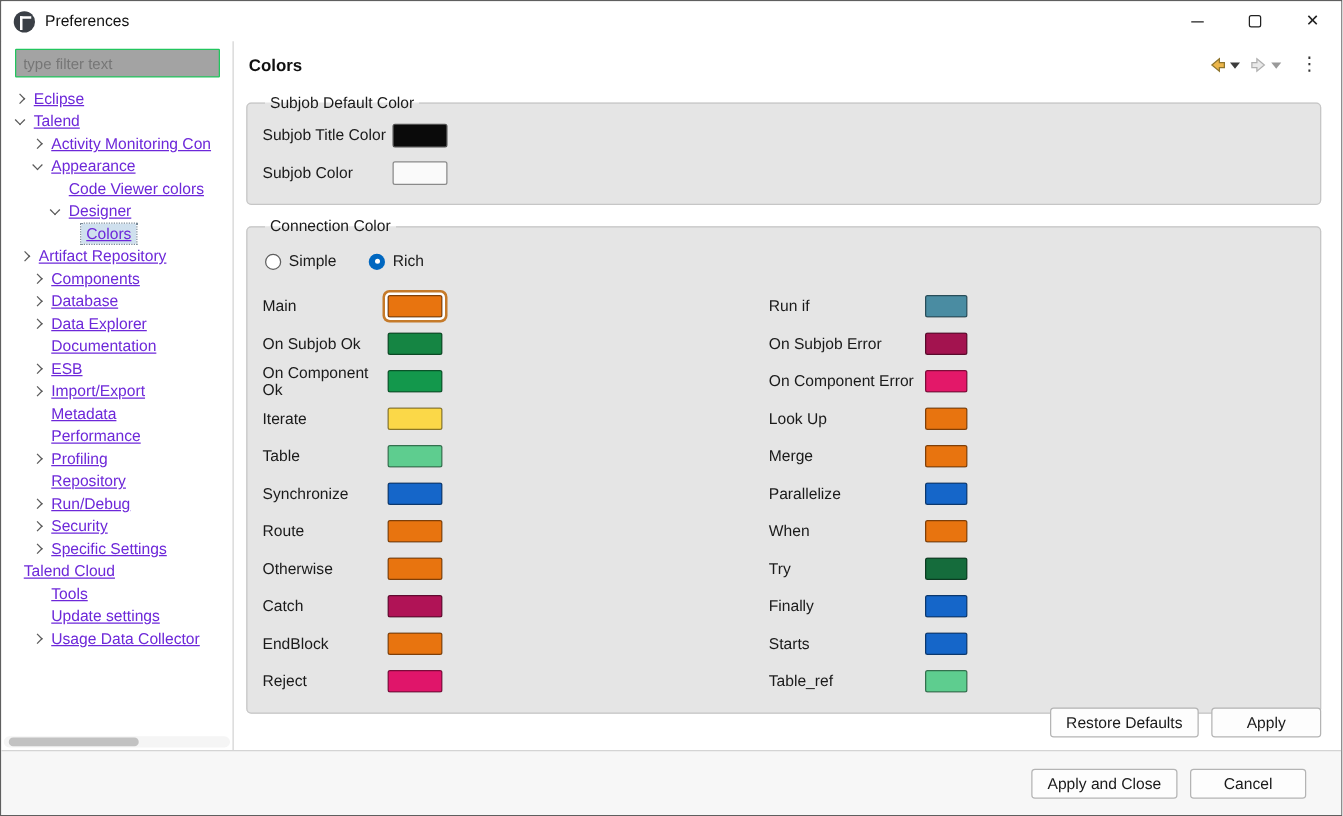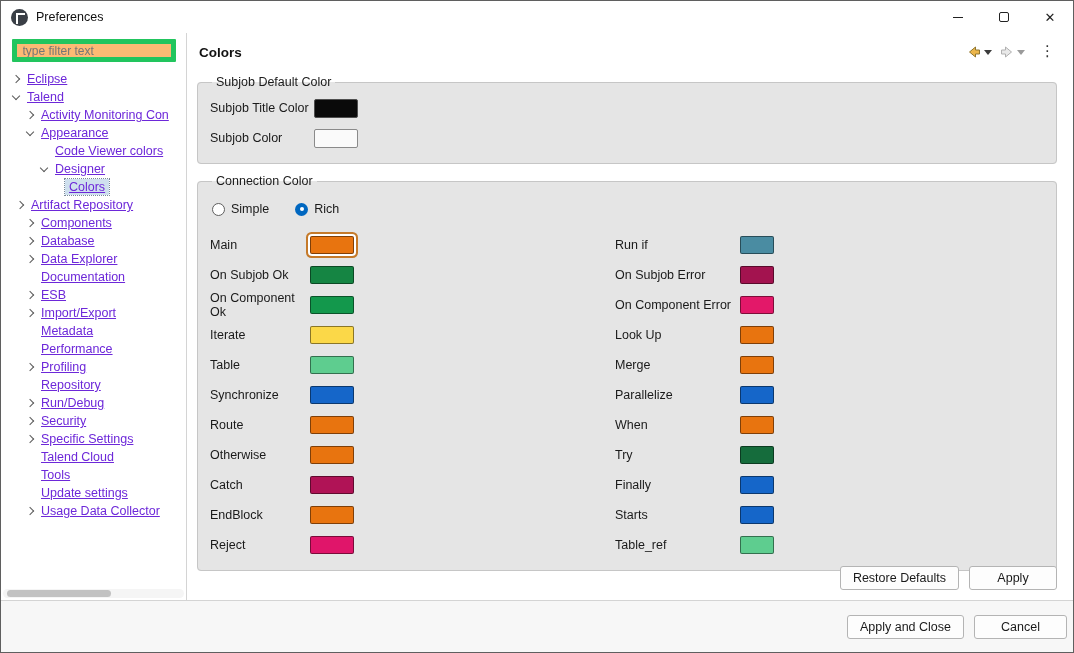--- a/index.html
+++ b/index.html
@@ -28,22 +28,22 @@
   .maximize-glyph { display: inline-block; width: 10px; height: 10px; border: 1px solid #222; border-radius: 2px; }
 
   
   .body { flex: 1; display: flex; min-height: 0; }
   .sidebar {
     width: 186px; flex: 0 0 186px; border-right: 1px solid #d4d4d4;
     background: #ffffff; position: relative; overflow: hidden; padding-top: 6px;
   }
   .filter-input {
     display: block; margin: 0 auto; width: 164px; height: 23px;
-    border: 5px solid #22c55e; border-radius: 1px; padding: 2px 6px;
-    font-family: inherit; font-size: 12px; color: #333; background: #fdba74;
+    border: 1px solid #22c55e; border-radius: 1px; padding: 2px 6px;
+    font-family: inherit; font-size: 12px; color: #333; background: #a3a3a3;
   }
   .filter-input::placeholder { color: #767676; }
   .tree { margin-top: 8px; white-space: nowrap; }
   .tree-item { display: flex; align-items: center; height: 18px; cursor: default; }
   .chev-box { width: 14px; flex: 0 0 14px; display: inline-flex; align-items: center; justify-content: center; }
   .chev { width: 6px; height: 6px; border-right: 1.4px solid #5a5a5a; border-bottom: 1.4px solid #5a5a5a; display: inline-block; }
   .chev.collapsed { transform: rotate(-45deg); }
   .chev.expanded { transform: rotate(45deg); margin-top: -2px; }
   .tree-label { padding: 1px 4px; font-size: 12.5px; color: #6d28d9; text-decoration: underline; }
   .tree-label.sel { background: #cfe0ee; outline: 1px dotted #7a8a99; }
@@ -98,21 +98,21 @@
   .group-actions { position: absolute; right: 16px; bottom: 10px; display: flex; gap: 10px; }
   .btn {
     height: 24px; min-width: 88px; padding: 0 12px;
     background: #fdfdfd; border: 1px solid #b4b4b4; border-radius: 3px;
     font-family: inherit; font-size: 12.5px; color: #1a1a1a;
   }
 
   
   .bottom-bar {
     flex: 0 0 52px; height: 52px; border-top: 1px solid #d4d4d4; background: #f7f7f7;
-    display: flex; align-items: center; justify-content: flex-end; gap: 10px; padding-right: 6px;
+    display: flex; align-items: center; justify-content: flex-end; gap: 10px; padding-right: 28px;
   }
   .bottom-bar .btn { min-width: 93px; }
 </style>
 </head>
 <body>
 
 <div class="window">
 
   <div class="titlebar">
     <div class="title-left">
@@ -244,21 +244,21 @@
               <span class="chev collapsed"></span>
             </span>
             <span class="tree-label">Security</span>
           </div>
           <div class="tree-item" style="padding-left: 22px;">
             <span class="chev-box">
               <span class="chev collapsed"></span>
             </span>
             <span class="tree-label">Specific Settings</span>
           </div>
-          <div class="tree-item" style="padding-left: 22px;">
+          <div class="tree-item" style="">
             <span class="chev-box"></span>
             <span class="tree-label">Talend Cloud</span>
           </div>
           <div class="tree-item" style="padding-left: 22px;">
             <span class="chev-box"></span>
             <span class="tree-label">Tools</span>
           </div>
           <div class="tree-item" style="padding-left: 22px;">
             <span class="chev-box"></span>
             <span class="tree-label">Update settings</span>

